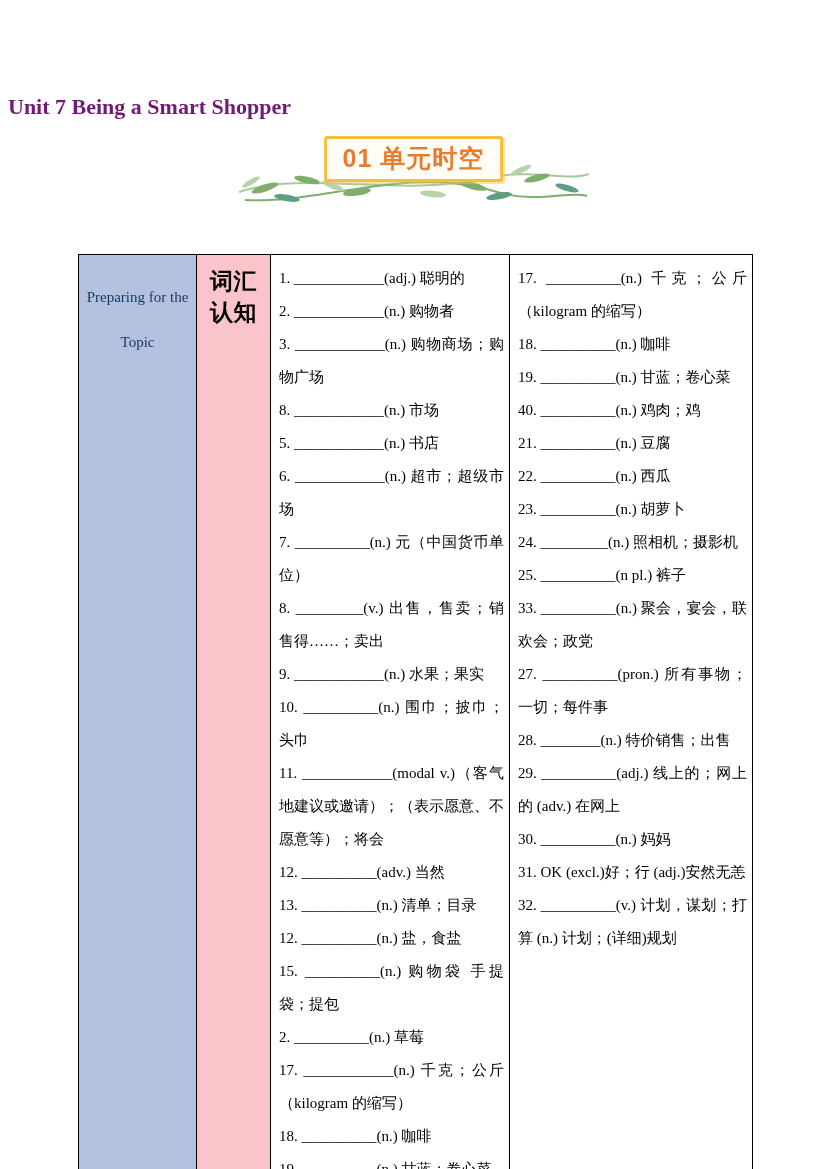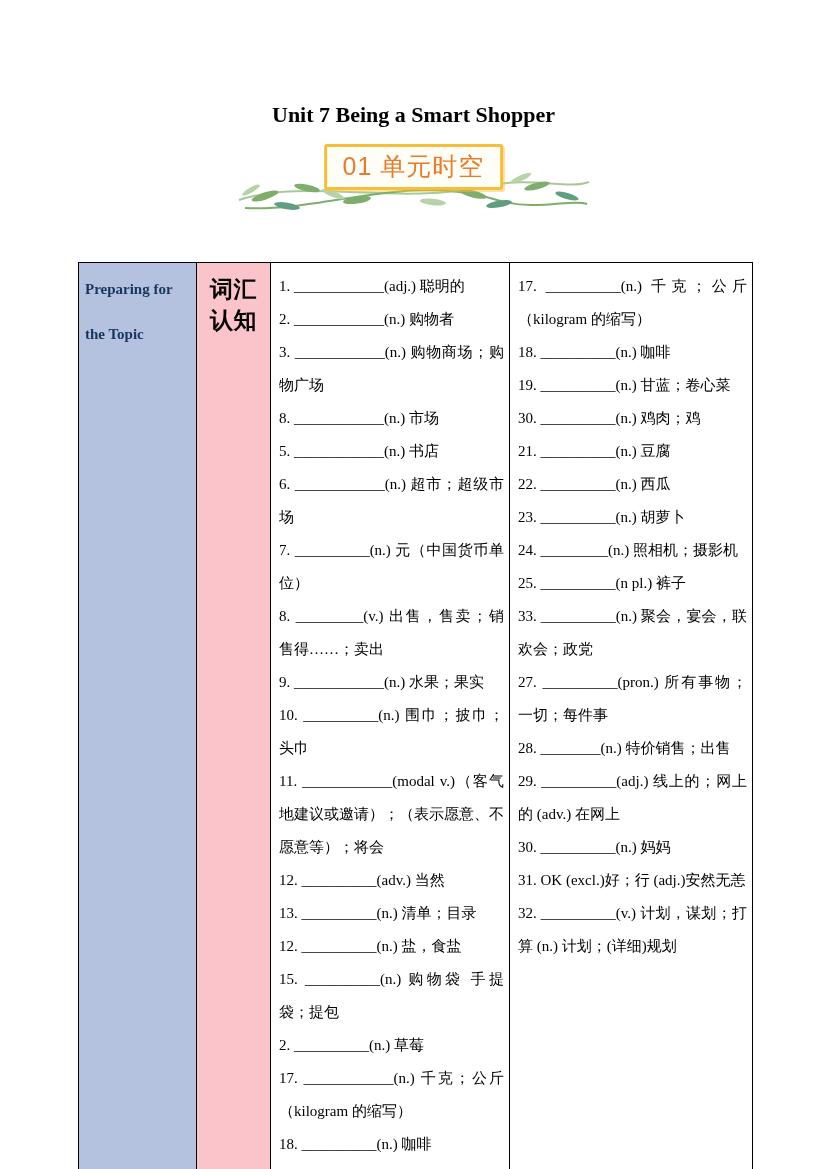--- a/index.html
+++ b/index.html
@@ -7,26 +7,25 @@
   .page {
     position: relative;
     width: 827px;
     height: 1169px;
     background: #ffffff;
     overflow: hidden;
     font-family: "Liberation Serif", "DejaVu Serif", serif;
     color: #000;
   }
   .doc-title {
-    margin: 16px;
+    margin: 8px;
     padding-top: 86px;
-    text-align: center;
     font-size: 22px;
     font-weight: bold;
-    color: #000000;
+    color: #701a75;
     font-family: "Liberation Serif", "DejaVu Serif", serif;
   }
   
   .banner {
     position: relative;
     width: 170px;
     height: 72px;
     margin: 16px auto 0 auto;
   }
   .leaves {
@@ -45,21 +44,21 @@
     background: #fffef6;
     border: 3px solid #f6be3a;
     border-radius: 3px;
     padding: 3px 16px 4px 16px;
     box-shadow: 2px 2px 0 rgba(246,190,58,0.45);
     white-space: nowrap;
     z-index: 2;
   }
   .banner-box span {
     font-size: 25px;
-    font-weight: normal;
+    font-weight: bold;
     letter-spacing: 1px;
     color: #e87c2c;
     font-family: "Liberation Sans", "DejaVu Sans", sans-serif;
   }
   
   .vocab-table {
     margin: 46px 0 0 78px;
     width: 674px;
     border-collapse: collapse;
     table-layout: fixed;
@@ -67,22 +66,23 @@
   .vocab-table td {
     border: 1px solid #000;
     vertical-align: top;
     padding: 0;
   }
   .cell-topic {
     width: 117px;
     background: #b4c2e0;
   }
   .topic-text {
-    padding: 4px 6px 0 6px;
-    font-weight: bold;
+    padding: 20px 6px 0 6px;
+    text-align: center;
+    font-weight: normal;
     font-size: 15px;
     line-height: 45px;
     color: #17365d;
   }
   .cell-category {
     width: 73px;
     background: #fbc3ca;
   }
   .category-text {
     padding: 11px 2px 0 2px;
@@ -176,21 +176,21 @@
               <p class="word-item">17. ____________(n.) 千克；公斤（kilogram 的缩写）</p>
               <p class="word-item">18. __________(n.) 咖啡</p>
               <p class="word-item">19. __________(n.) 甘蓝；卷心菜</p>
             </div>
       </td>
       <td class="cell-words-right">
         <div class="word-list">
               <p class="word-item">17. __________(n.) 千克；公斤（kilogram 的缩写）</p>
               <p class="word-item">18. __________(n.) 咖啡</p>
               <p class="word-item">19. __________(n.) 甘蓝；卷心菜</p>
-              <p class="word-item">30. __________(n.) 鸡肉；鸡</p>
+              <p class="word-item">40. __________(n.) 鸡肉；鸡</p>
               <p class="word-item">21. __________(n.) 豆腐</p>
               <p class="word-item">22. __________(n.) 西瓜</p>
               <p class="word-item">23. __________(n.) 胡萝卜</p>
               <p class="word-item">24. _________(n.) 照相机；摄影机</p>
               <p class="word-item">25. __________(n pl.) 裤子</p>
               <p class="word-item">33. __________(n.) 聚会，宴会，联欢会；政党</p>
               <p class="word-item">27. __________(pron.) 所有事物；一切；每件事</p>
               <p class="word-item">28. ________(n.) 特价销售；出售</p>
               <p class="word-item">29. __________(adj.) 线上的；网上的 (adv.) 在网上</p>
               <p class="word-item">30. __________(n.) 妈妈</p>

